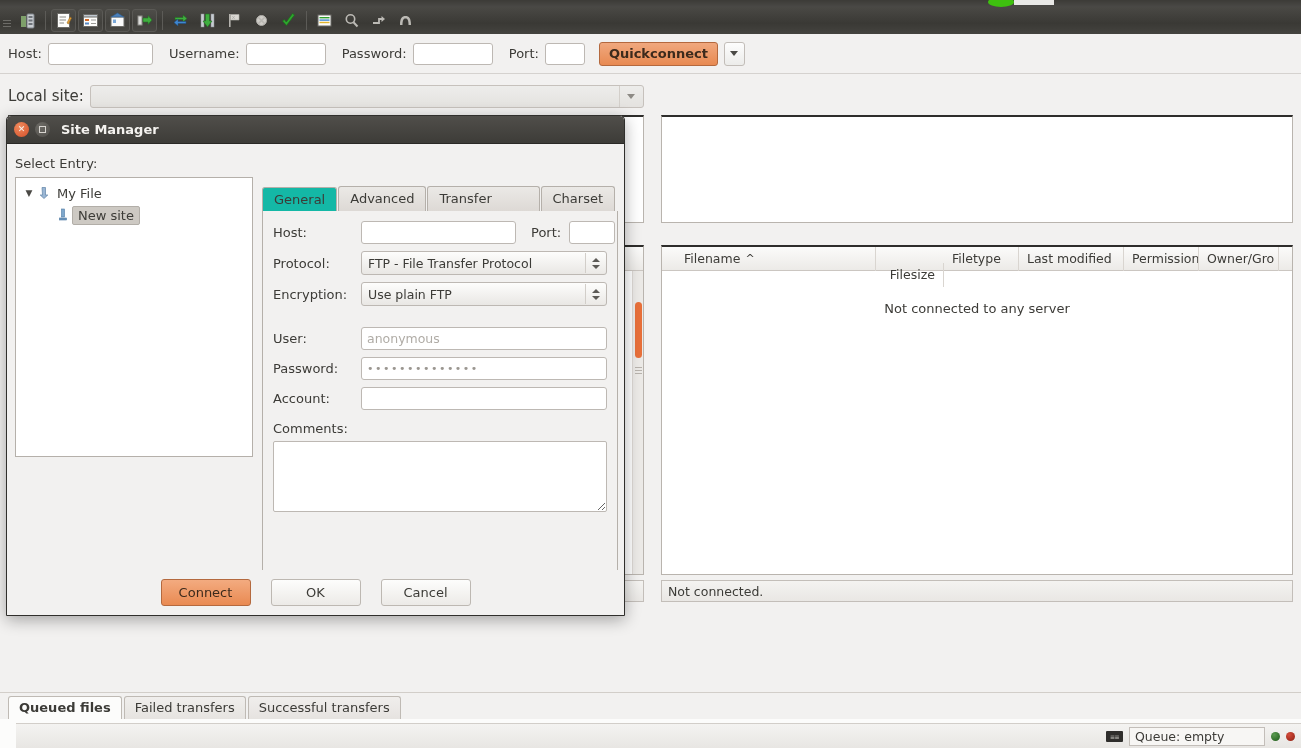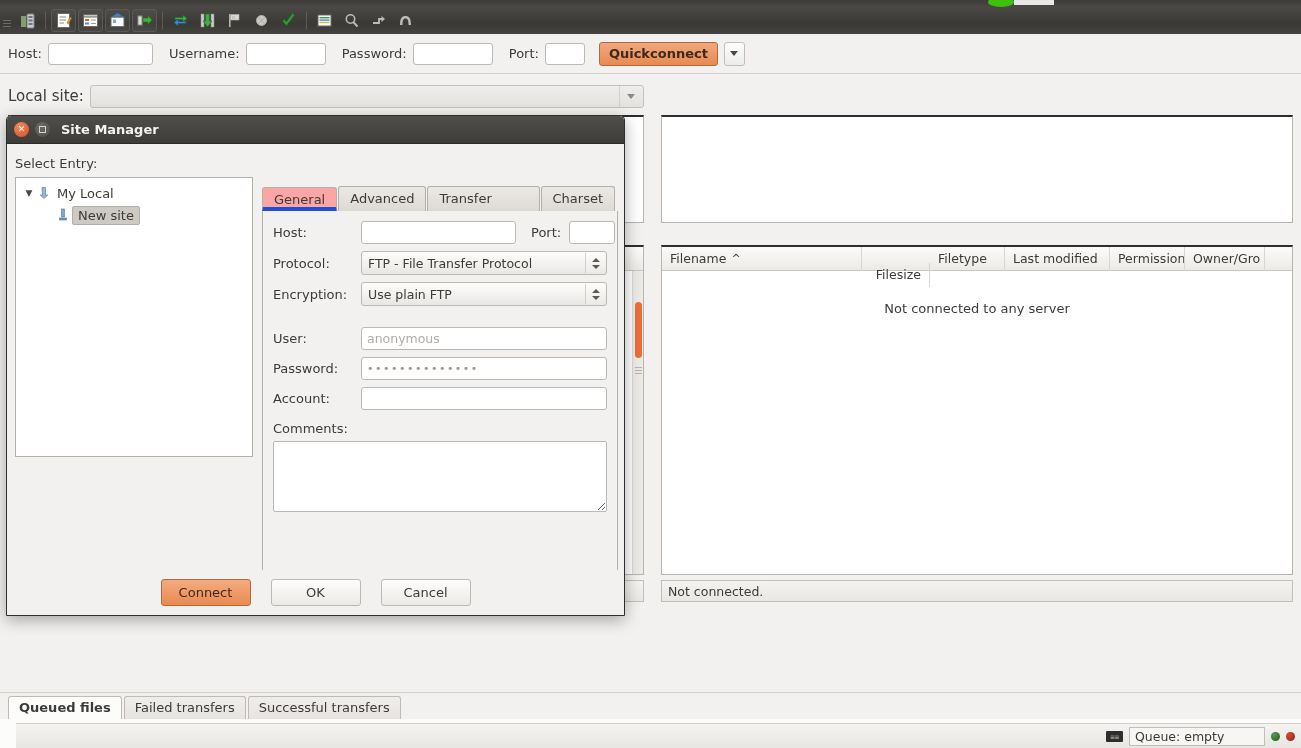--- a/index.html
+++ b/index.html
@@ -225,21 +225,21 @@
     position:absolute; left:255px; top:42px; right:8px; height:26px;
     display:flex; align-items:flex-end;
     border-bottom:1px solid #b5b0aa;
   }
   .tab {
     height:25px; line-height:24px; padding:0 11px; font-size:13px;
     border:1px solid #b5b0aa; border-bottom:none; border-radius:3px 3px 0 0;
     background:linear-gradient(#ebe9e6,#ddd9d5);
     color:#3c3b37; cursor:pointer; margin-right:1px;
   }
-  .tab.active { background:#fca5a5; border-bottom:5px solid #1d4ed8; margin-bottom:-1px; }
+  .tab.active { background:#14b8a6; border-bottom:1px solid #1d4ed8; margin-bottom:-1px; }
 
   .tabpanel {
     position:absolute; left:255px; top:67px; width:356px; height:416px;
     background:#f2f1f0; border:1px solid #b5b0aa; border-top:none;
     padding:10px;
   }
 
   .frow { display:flex; align-items:center; margin-bottom:7px; }
   .flabel { width:88px; font-size:13px; flex:none; }
   .finput {
@@ -437,21 +437,21 @@
       </div>
       <div class="status-bar-mini" style="top:505px;"></div>
     </div>
 
     <div class="pane-col right-col">
 
       <div class="tree-box" style="height:108px;"></div>
 
       <div class="list-box" style="top:170px; height:330px; border-top:2px solid #2e2d2b;">
         <div class="col-head">
-          <div class="ch" style="width:200px; display:flex; align-items:flex-start;">
+          <div class="ch" style="width:200px; display:flex; align-items:flex-start;margin-left:14px;">
             <span>Filename</span>
             <span class="sortmark">^</span>
           </div>
           <div class="ch" style="width:68px; text-align:right;margin-top:32px;">Filesize</div>
           <div class="ch" style="width:75px;">Filetype</div>
           <div class="ch" style="width:105px;">Last modified</div>
           <div class="ch" style="width:75px;">Permission</div>
           <div class="ch" style="width:80px;">Owner/Gro</div>
         </div>
         <div class="empty-msg">Not connected to any server</div>
@@ -502,21 +502,21 @@
       <div class="sel-entry-lbl">Select Entry:</div>
 
       <div class="tree-pane">
         <div class="tnode" style="margin-top:4px;">
           <span class="tarrow">▼</span>
           <span class="ticon">
             <svg width="14" height="14" viewBox="0 0 14 14">
               <path d="M4 1.5 L7.5 1.5 L7.5 9 L9.8 9 L6 12.5 L2.2 9 L4.5 9 Z" fill="#9ab6d4" stroke="#5f83a6" stroke-width="0.7"></path>
             </svg>
           </span>
-          <span class="tlabel">My Local</span>
+          <span class="tlabel">My File</span>
         </div>
         <div class="tnode" style="padding-left:38px;">
           <span class="ticon">
             <svg width="12" height="14" viewBox="0 0 12 14">
               <rect x="4.5" y="1" width="3" height="8" fill="#7fa8cc" stroke="#4f7ba3" stroke-width="0.6"></rect>
               <rect x="2.5" y="10" width="7" height="2" fill="#6f98bc" stroke="#4f7ba3" stroke-width="0.6"></rect>
             </svg>
           </span>
           <span class="tlabel selected">New site</span>
         </div>

